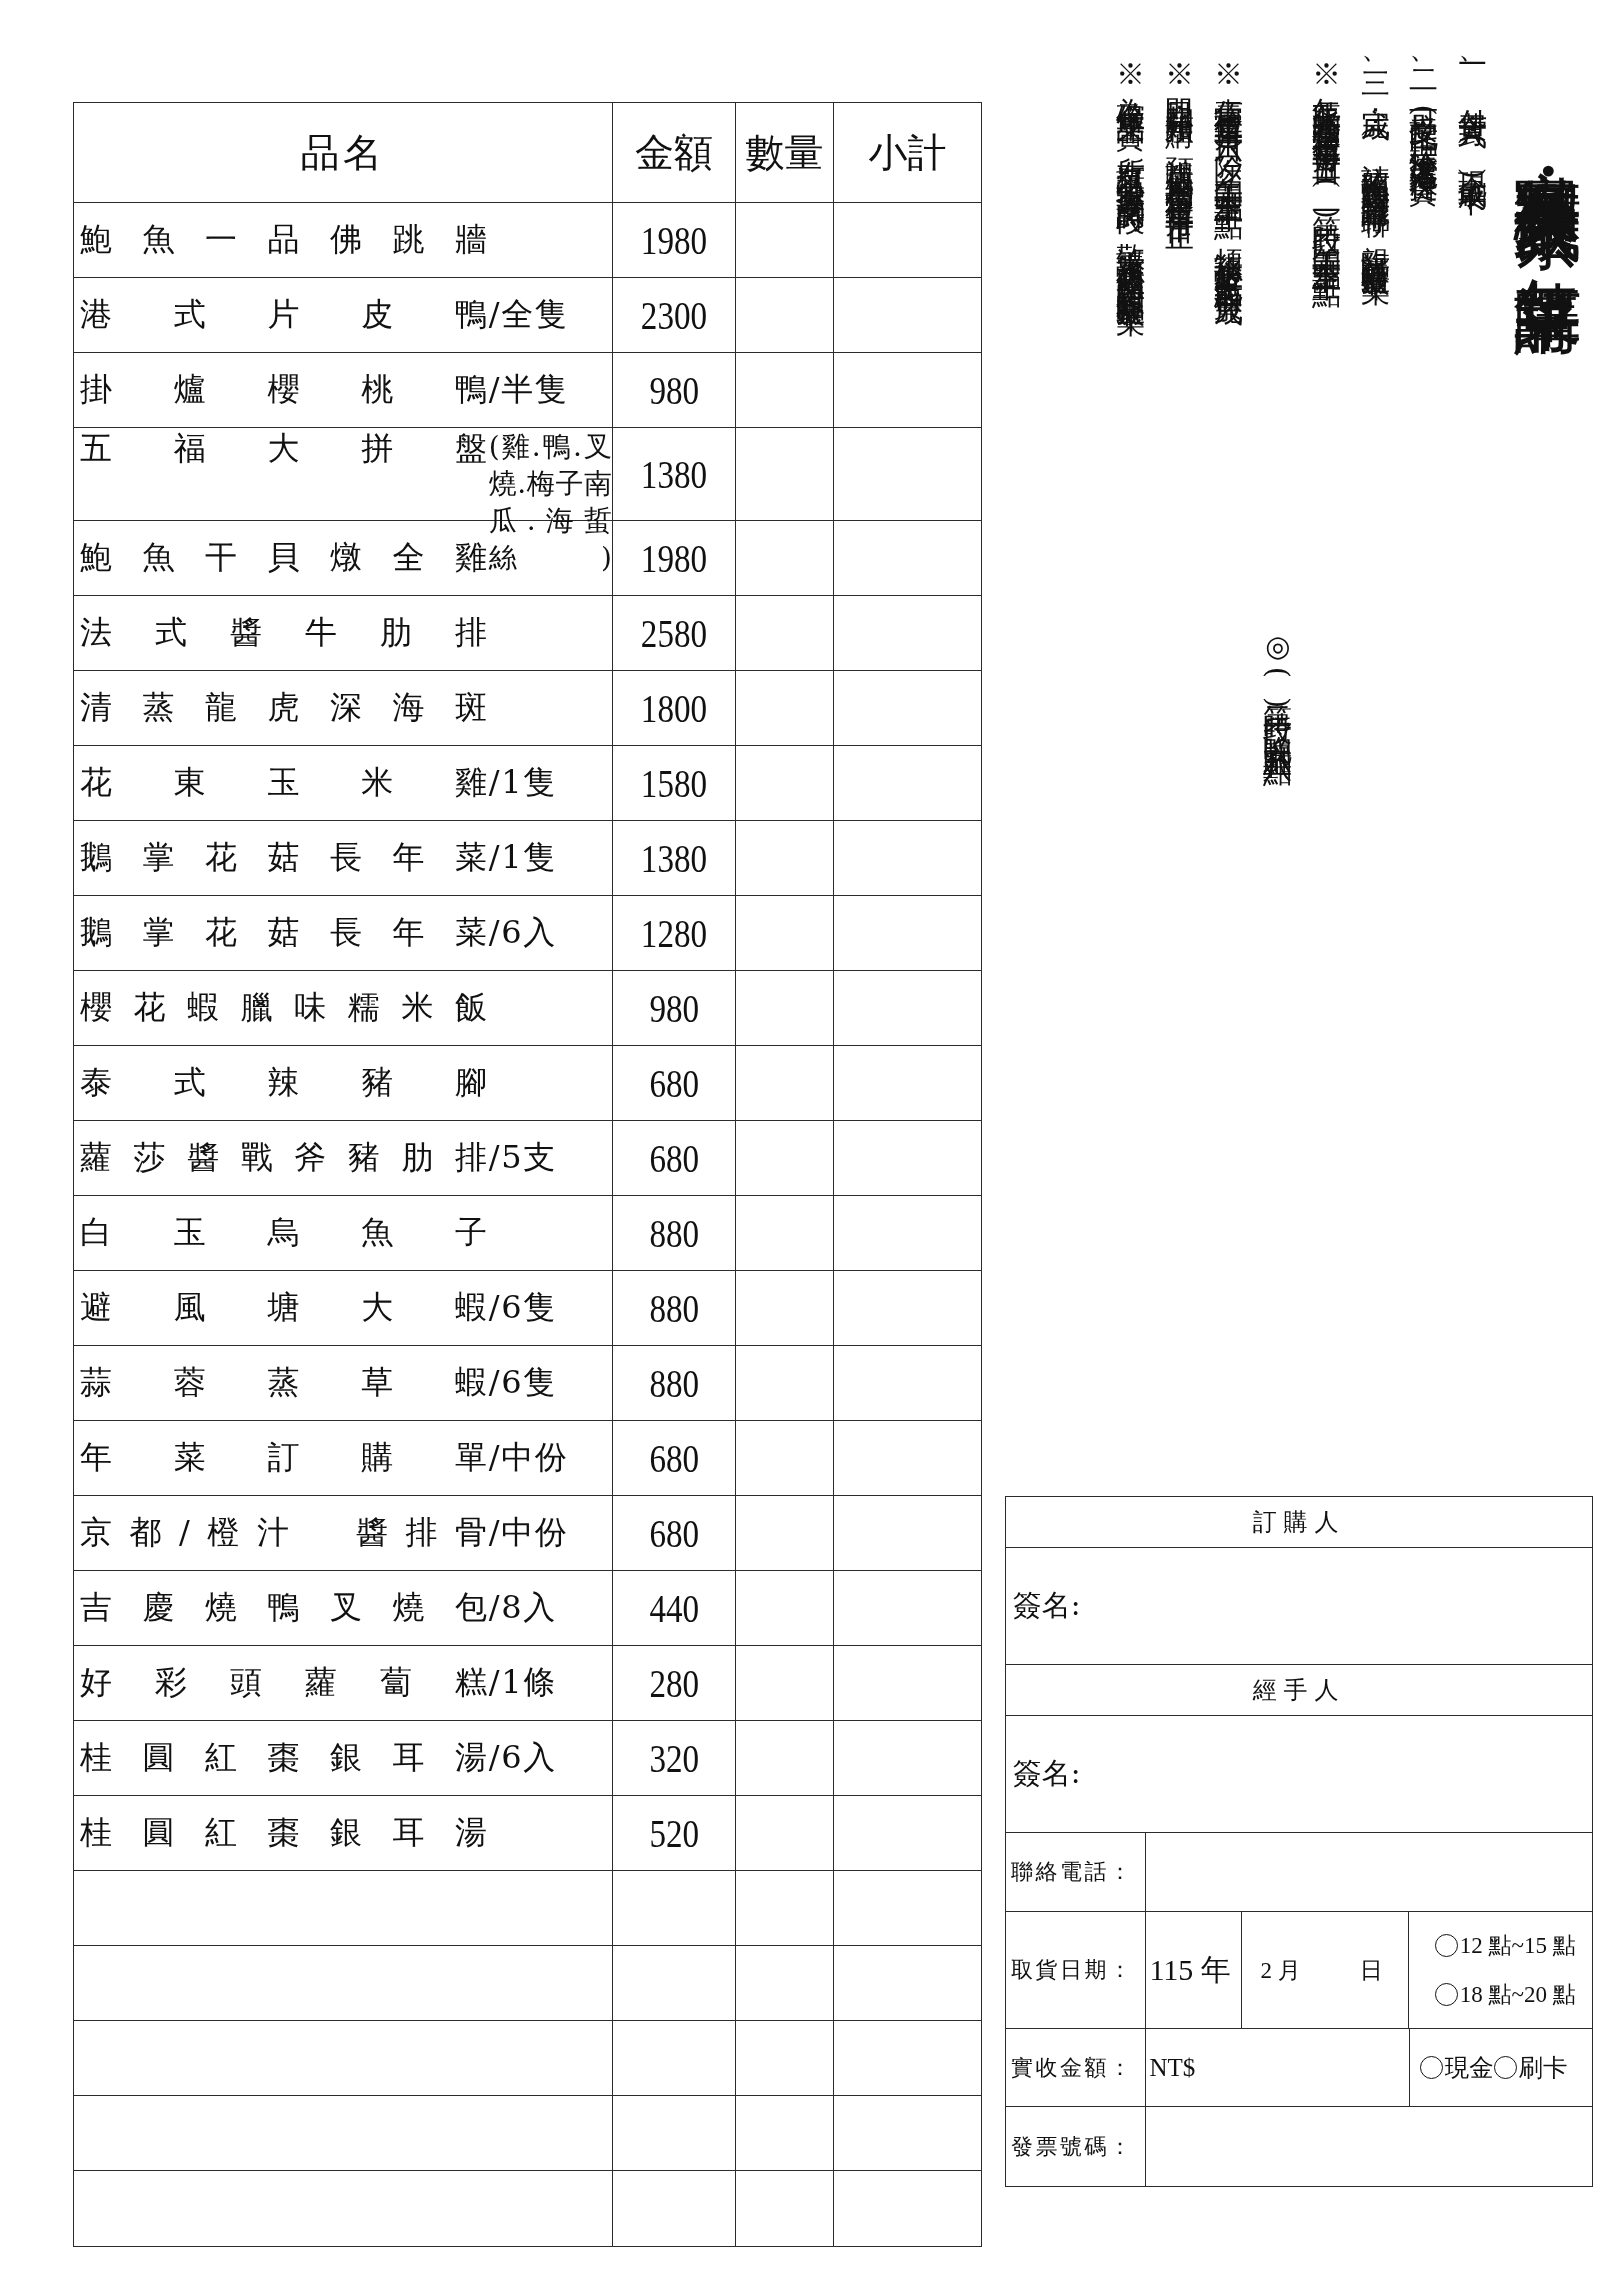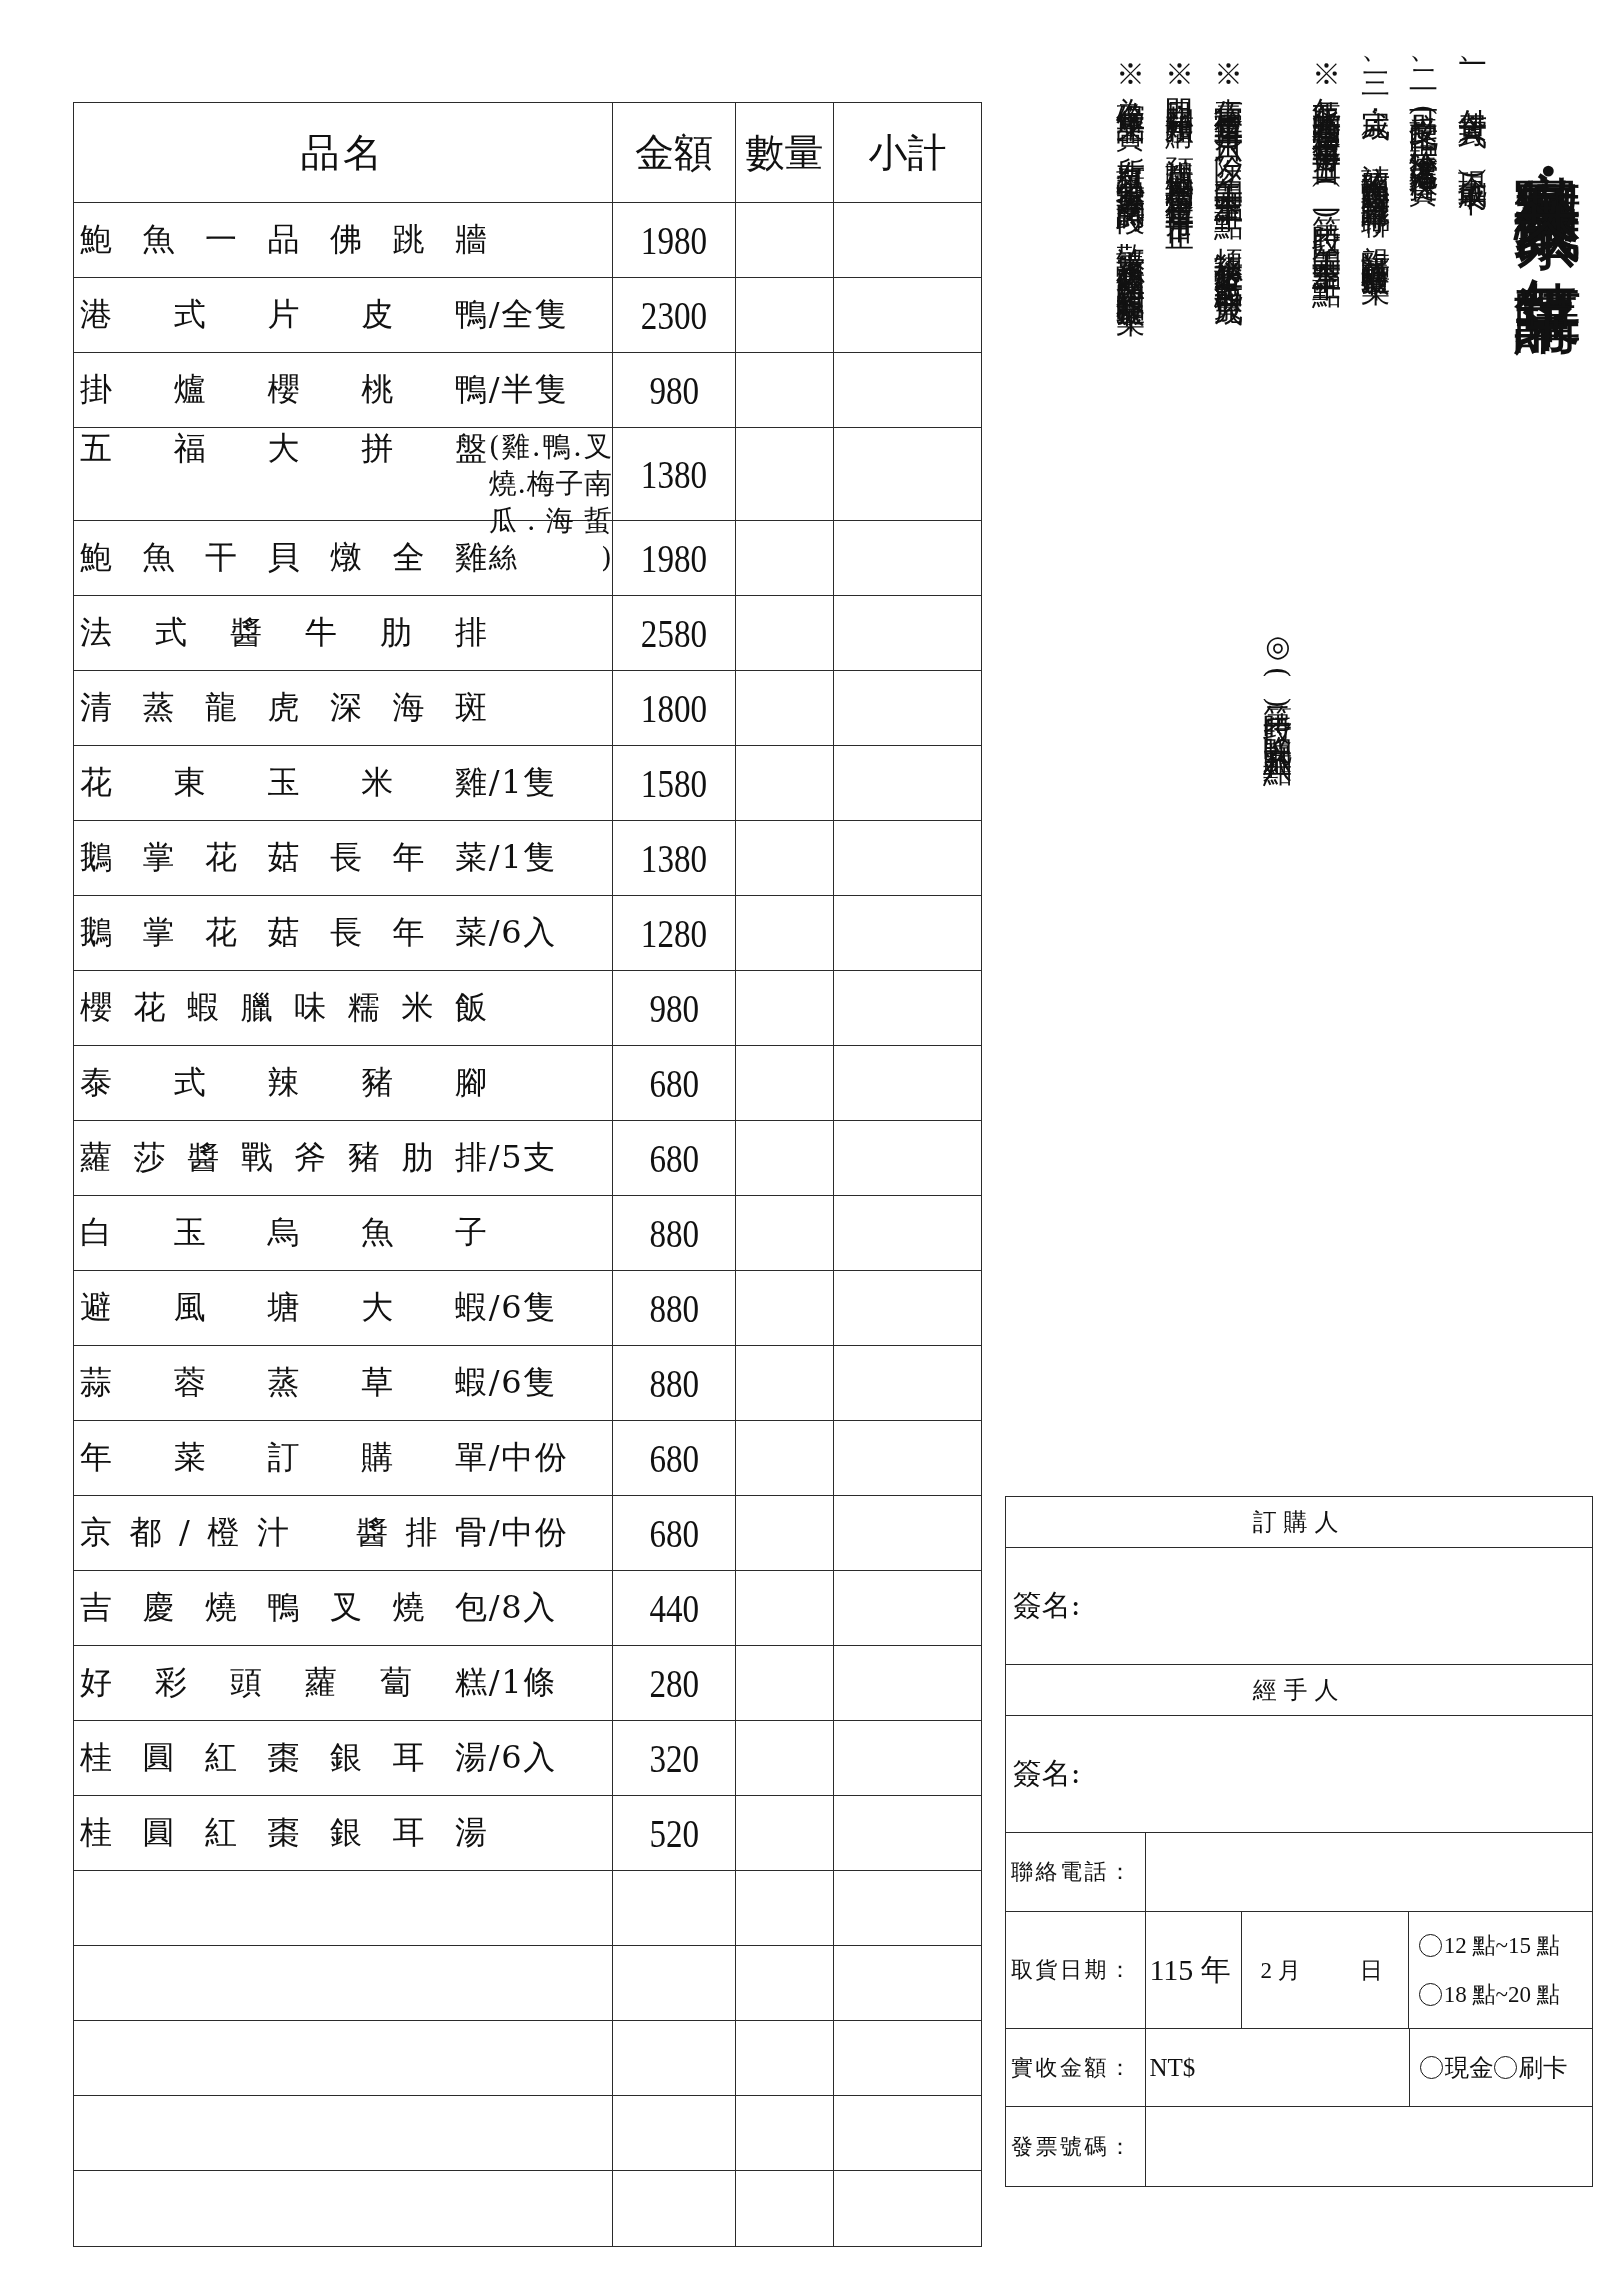--- a/index.html
+++ b/index.html
@@ -49,21 +49,21 @@
   .fcell { border-right: 1.7px solid #2b2b2b; display: flex; align-items: center; height: 100%; }
   .fcell:last-child { border-right: none; }
   .flabel { width: 140px; padding-left: 5px; font-size: 22px; letter-spacing: 2.5px; }
   .ffill { flex: 1; }
   .h94 { height: 79px; }
   .h139 { height: 117px; }
   .h92 { height: 78px; justify-content: space-between; }
   .fyear { width: 96px; padding-left: 3.4px; font-size: 30px; }
   .fmonth { width: 167px; padding-left: 18.6px; font-size: 23px; }
   .dayblank { display: inline-block; width: 59px; height: 25px; }
-  .fslots { flex: 1; flex-direction: column; justify-content: center; align-items: flex-start; padding-left: 10px; font-size: 23px; }
+  .fslots { flex: 1; flex-direction: column; justify-content: center; align-items: center; padding-left: 10px; font-size: 23px; }
   .slot { display: flex; align-items: center; height: 49px; }
   .famt { width: 264px; padding-left: 3.4px; font-family: "Liberation Serif", serif; font-size: 25px; }
   .fpay { flex: 1; padding-left: 10px; font-size: 24.5px; }
   .radio { display: inline-block; width: 23px; height: 23px; border: 1.4px solid #111; border-radius: 50%; margin-right: 1.7px; }
   .digits { font-family: "Liberation Serif", serif; }
 </style>
 </head>
 <body>
 
 <div class="tbl">

